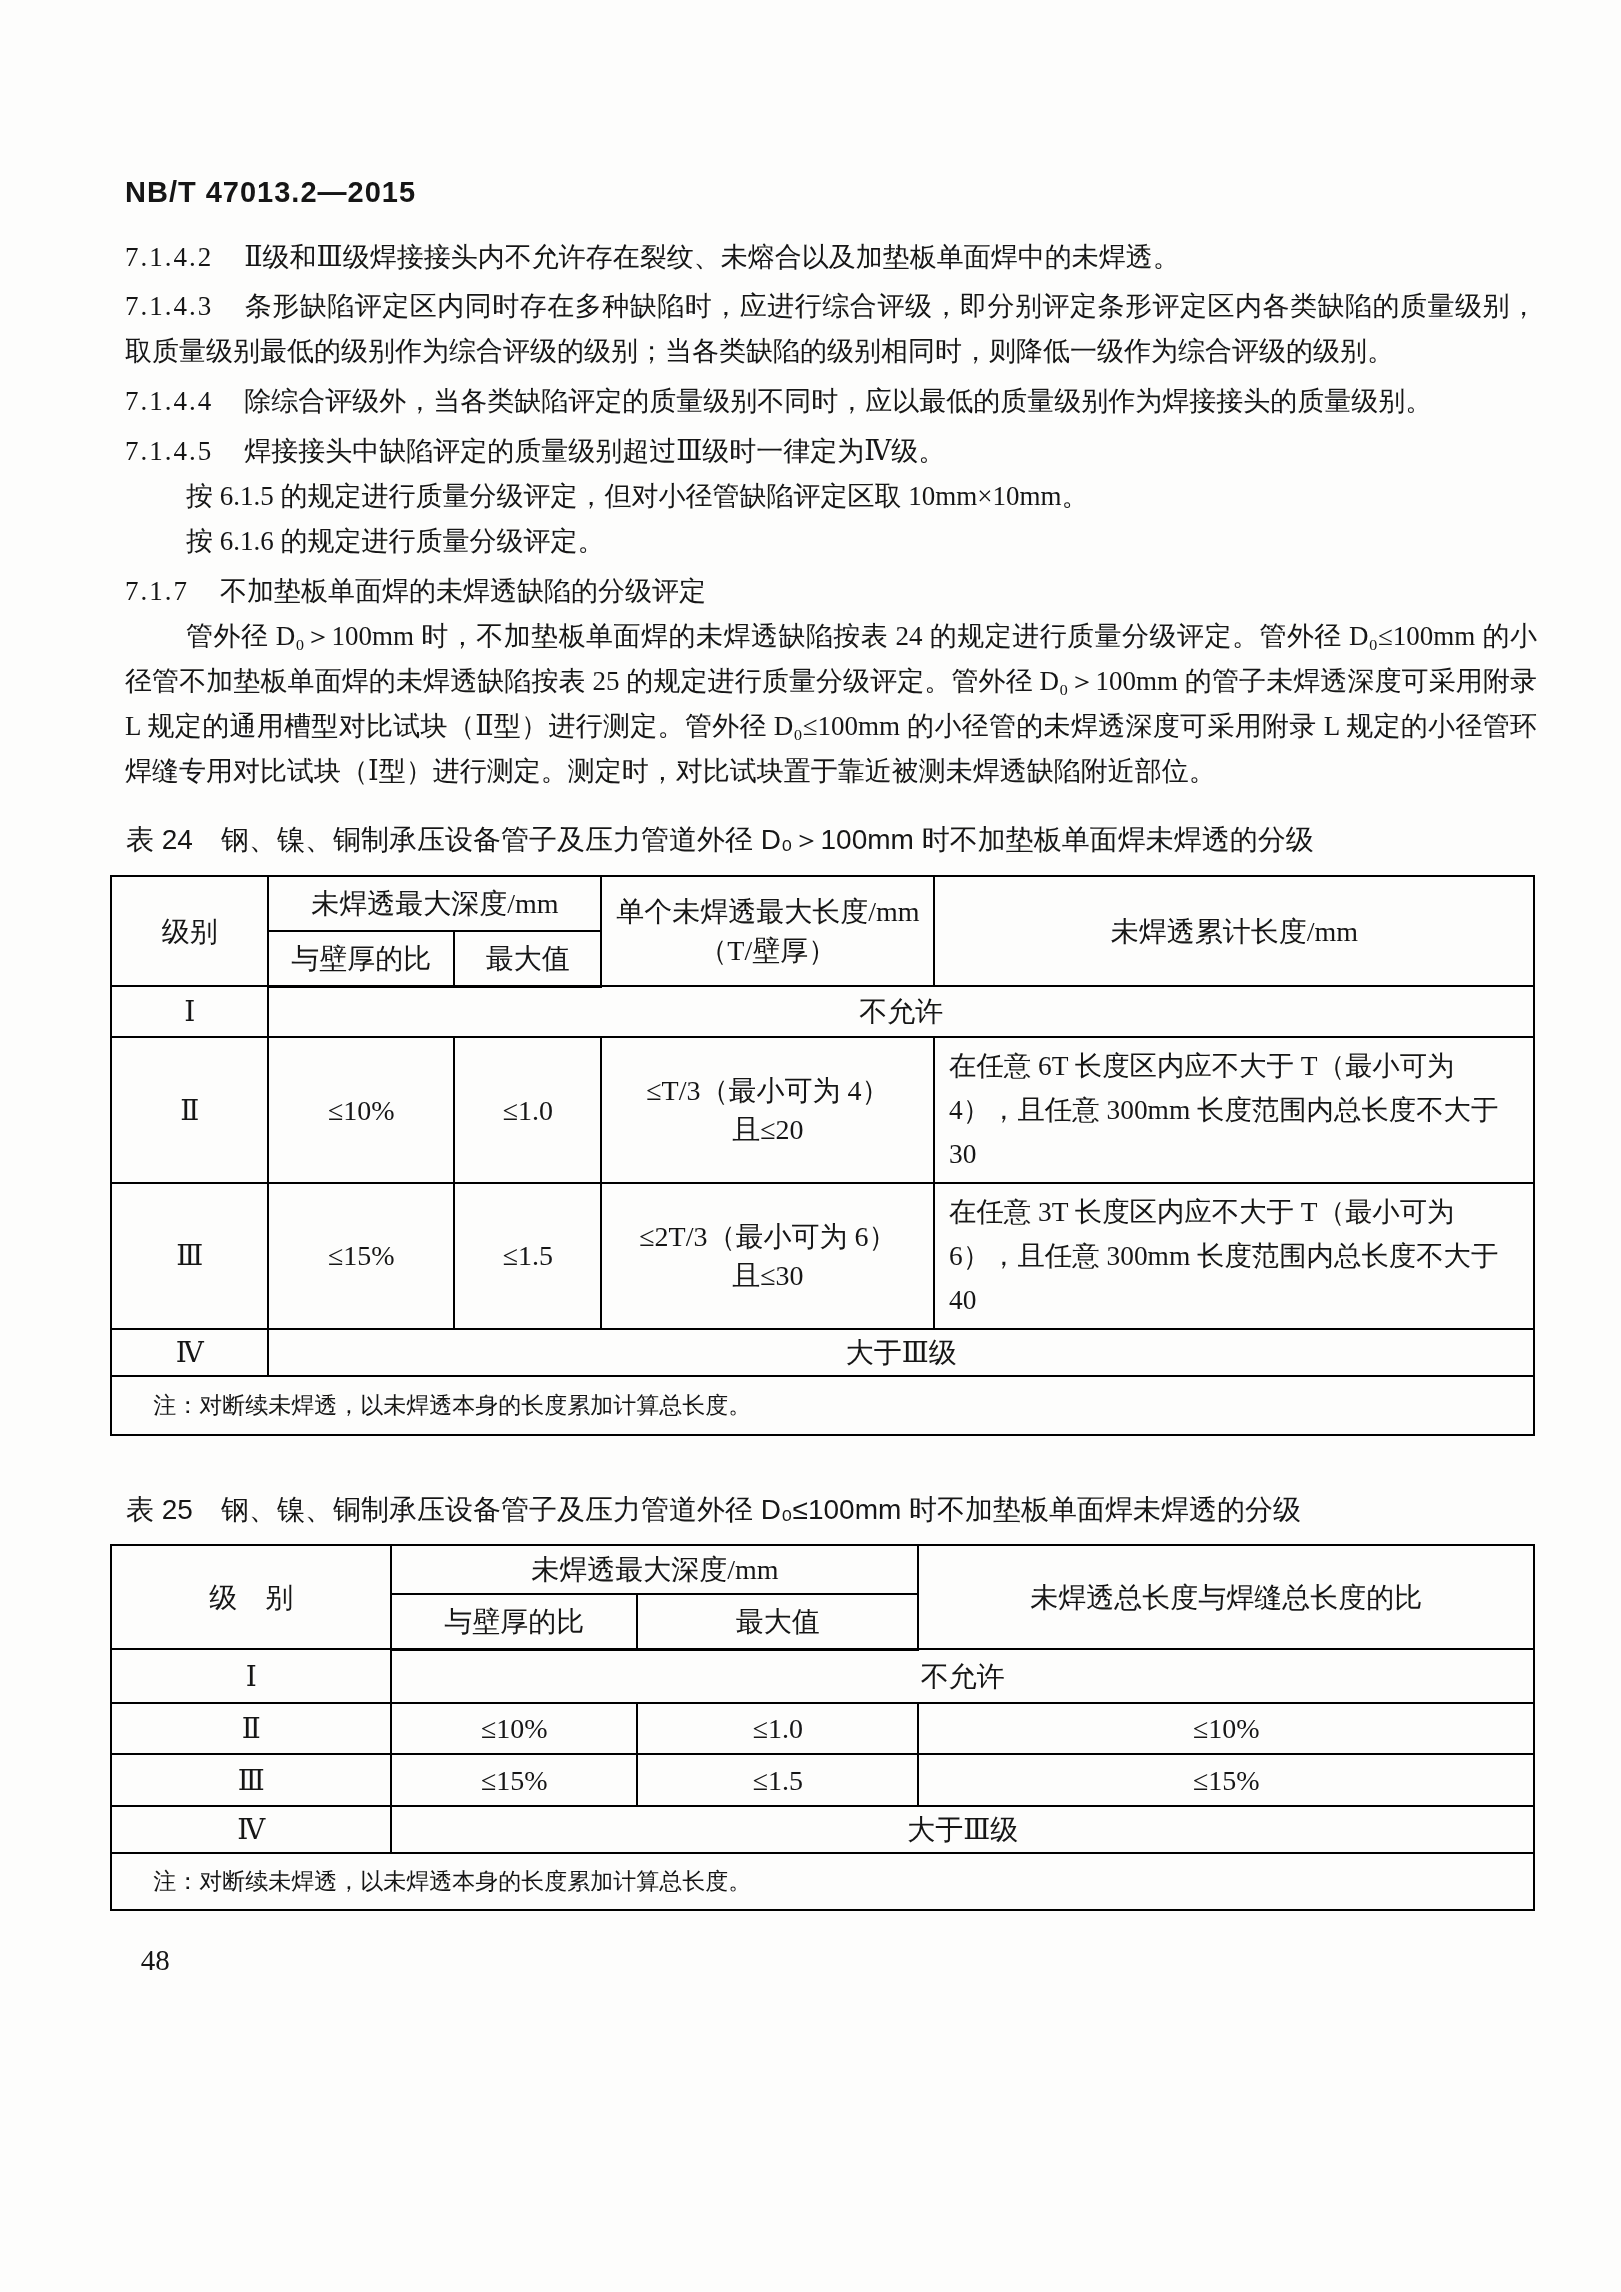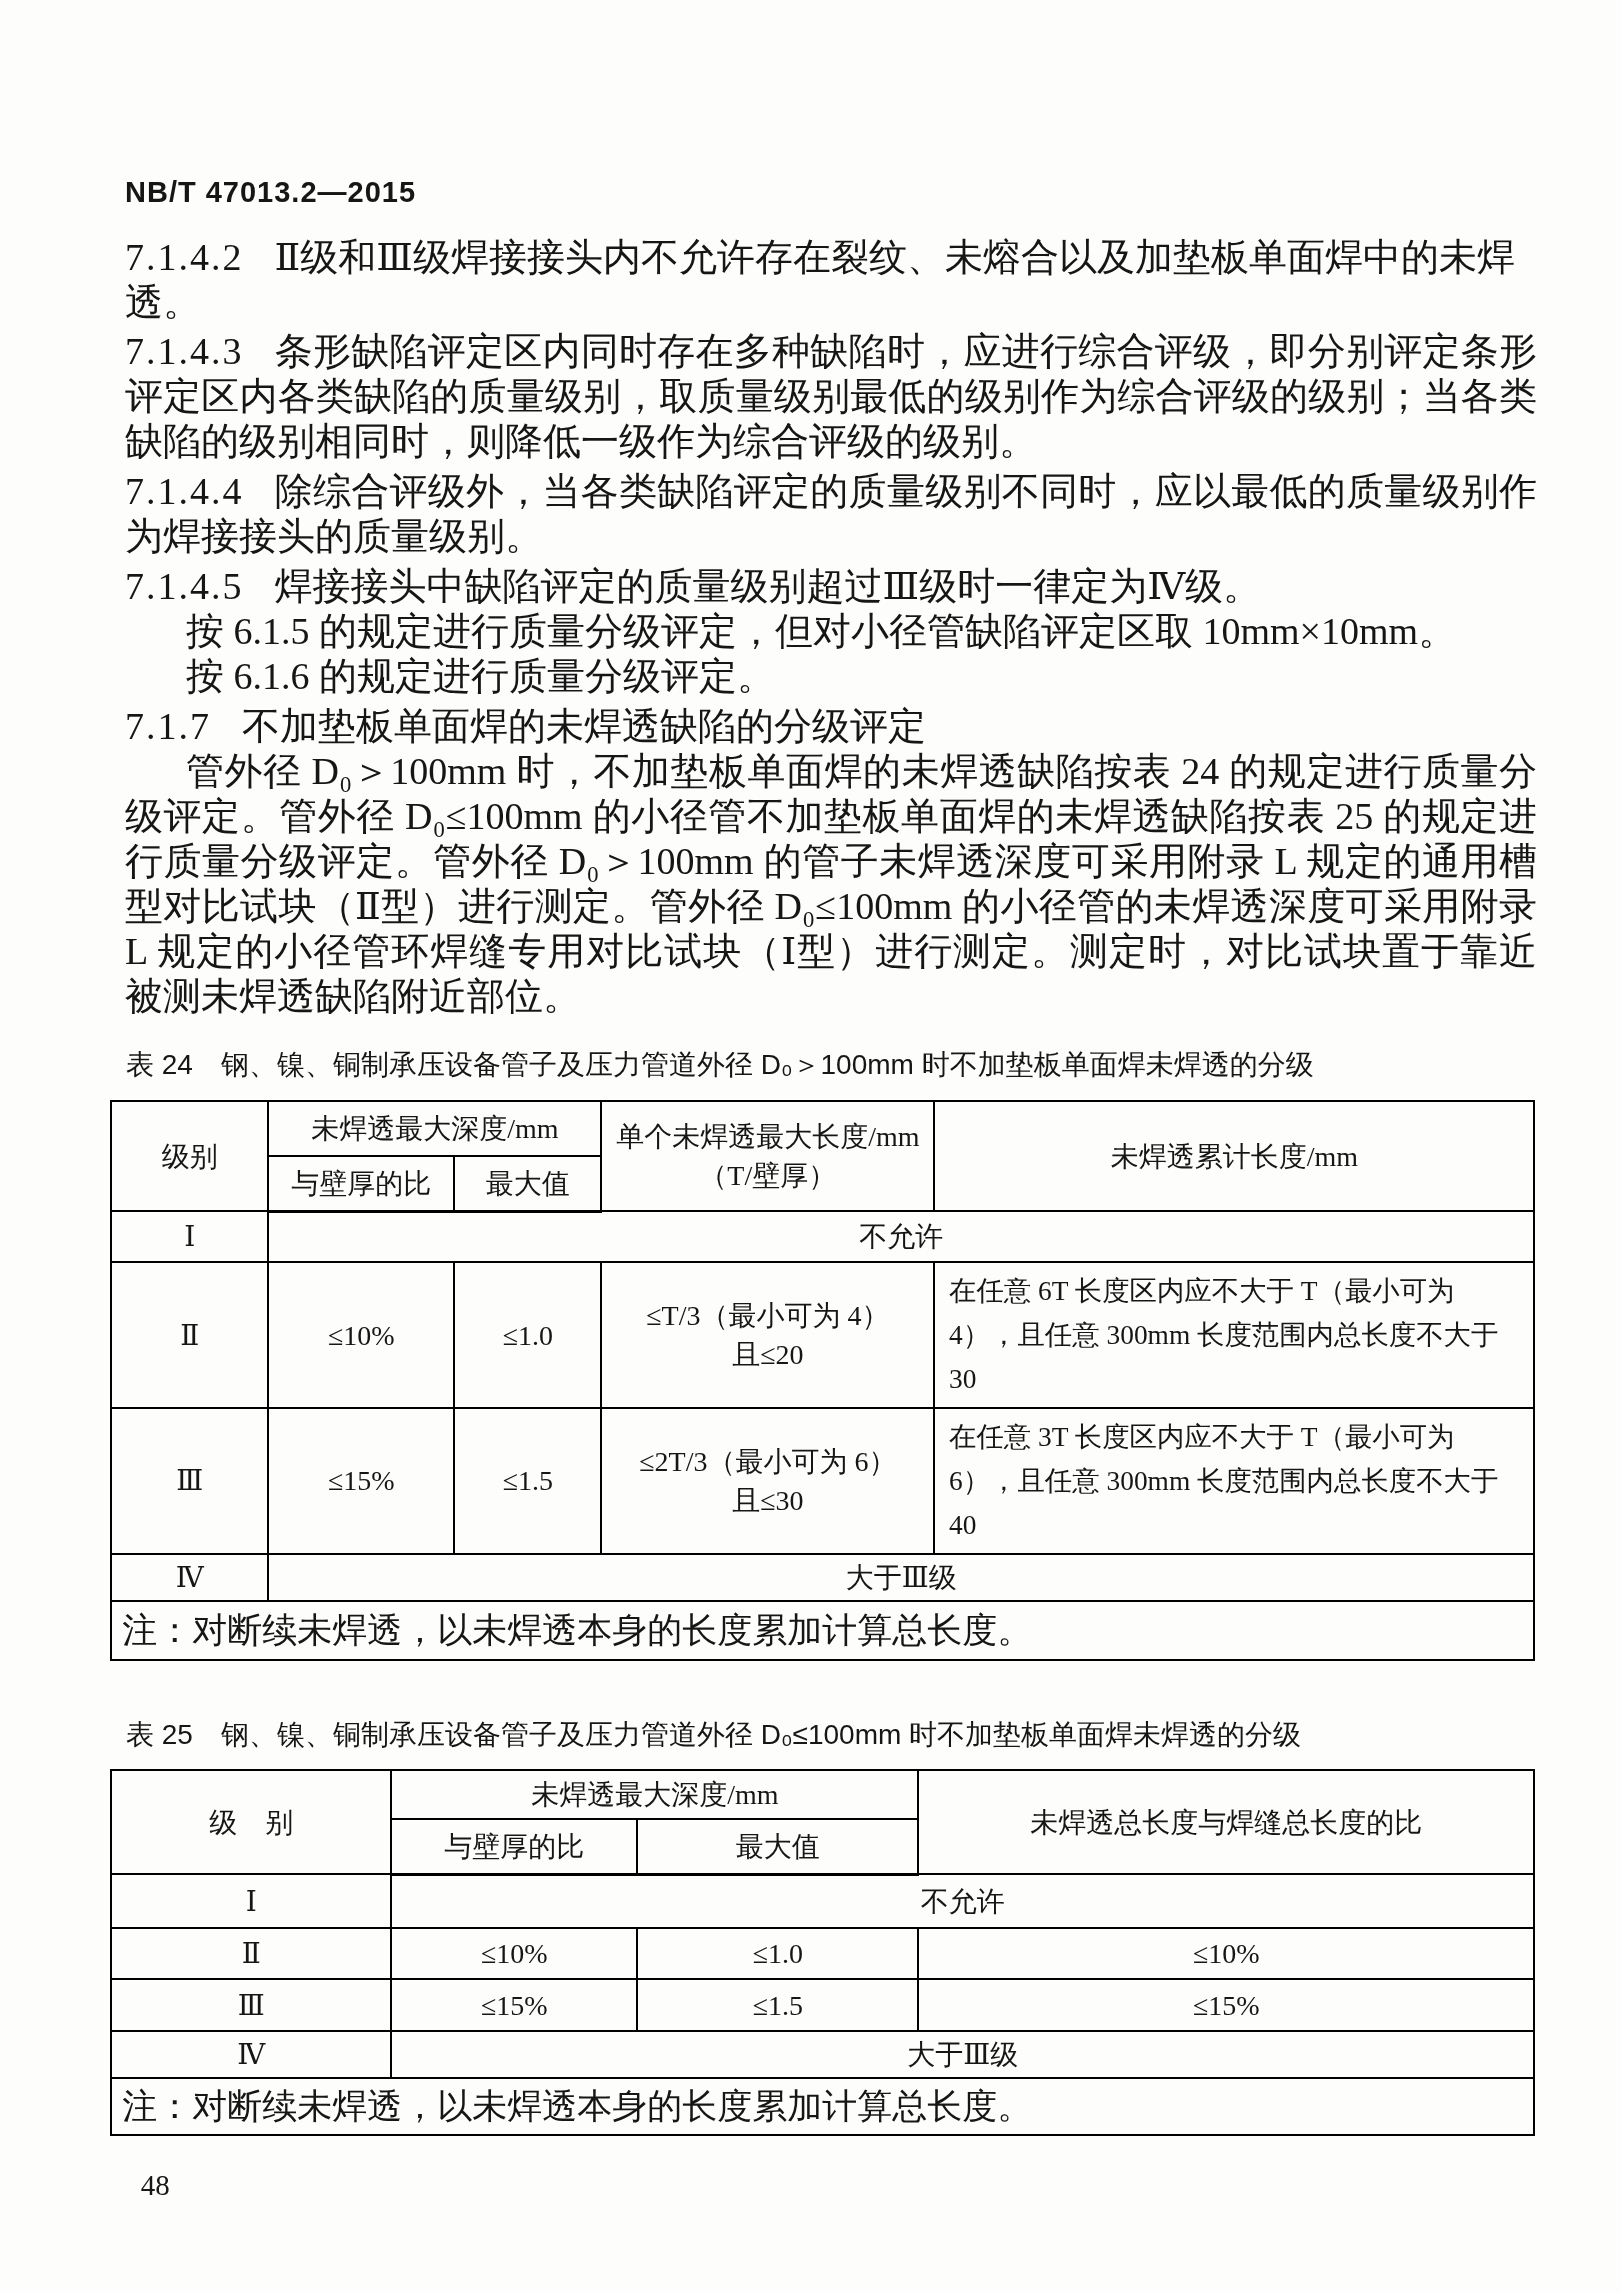--- a/index.html
+++ b/index.html
@@ -14,21 +14,21 @@
     position:relative;
     width:1621px; height:2293px;
     padding:176px 84px 0 125px;
     overflow:hidden;
   }
   .doc-header {
     font-family:"Liberation Sans","DejaVu Sans",sans-serif;
     font-size:29px; font-weight:bold; letter-spacing:1px;
     margin-bottom:25.5px;
   }
-  p { margin:0; font-size:38px; line-height:45px; }
+  p { margin:0; font-size:27px; line-height:45px; }
   p.clause { margin-top:4.9px; }
   .clause-num { margin-right:31px; letter-spacing:2px; white-space:nowrap; }
   p.indent { text-indent:61px; text-align:justify; }
   p.just { text-align:justify; }
 
   .table-title {
     font-family:"Liberation Sans","DejaVu Sans",sans-serif;
     font-size:28px; font-weight:normal;
     width:1423px; margin:27.4px 0 15.7px -14.7px; padding-left:15.7px;
   }
@@ -43,21 +43,21 @@
     border:2px solid #000;
     font-weight:normal; text-align:center; vertical-align:middle;
     font-size:28px; line-height:39px; padding:2px 5.9px;
     overflow:hidden;
   }
   thead th { border-bottom-width:2.9px; }
   thead tr.h-bottom th { border-bottom-width:3.9px; }
   tbody td { border-top-width:2.9px; }
   td.left-cell { text-align:left; padding:5.9px 13.7px; line-height:44px; font-size:27.4px; }
   tr.note-row td {
-    text-align:left; padding-left:10px; font-size:35px; height:59px;
+    text-align:left; padding-left:41px; font-size:23px; height:59px;
   }
   .t24 tr.h1 th { height:55px; }
   .t24 tr.h2 th { height:55px; }
   .t24 tr.rI td { height:51px; }
   .t24 tr.rII td { height:110px; }
   .t24 tr.rIII td { height:106px; }
   .t24 tr.rIV td { height:47px; }
   .t25 tr.h1 th { height:49px; }
   .t25 tr.h2 th { height:55px; }
   .t25 tr.rI td { height:54px; }

